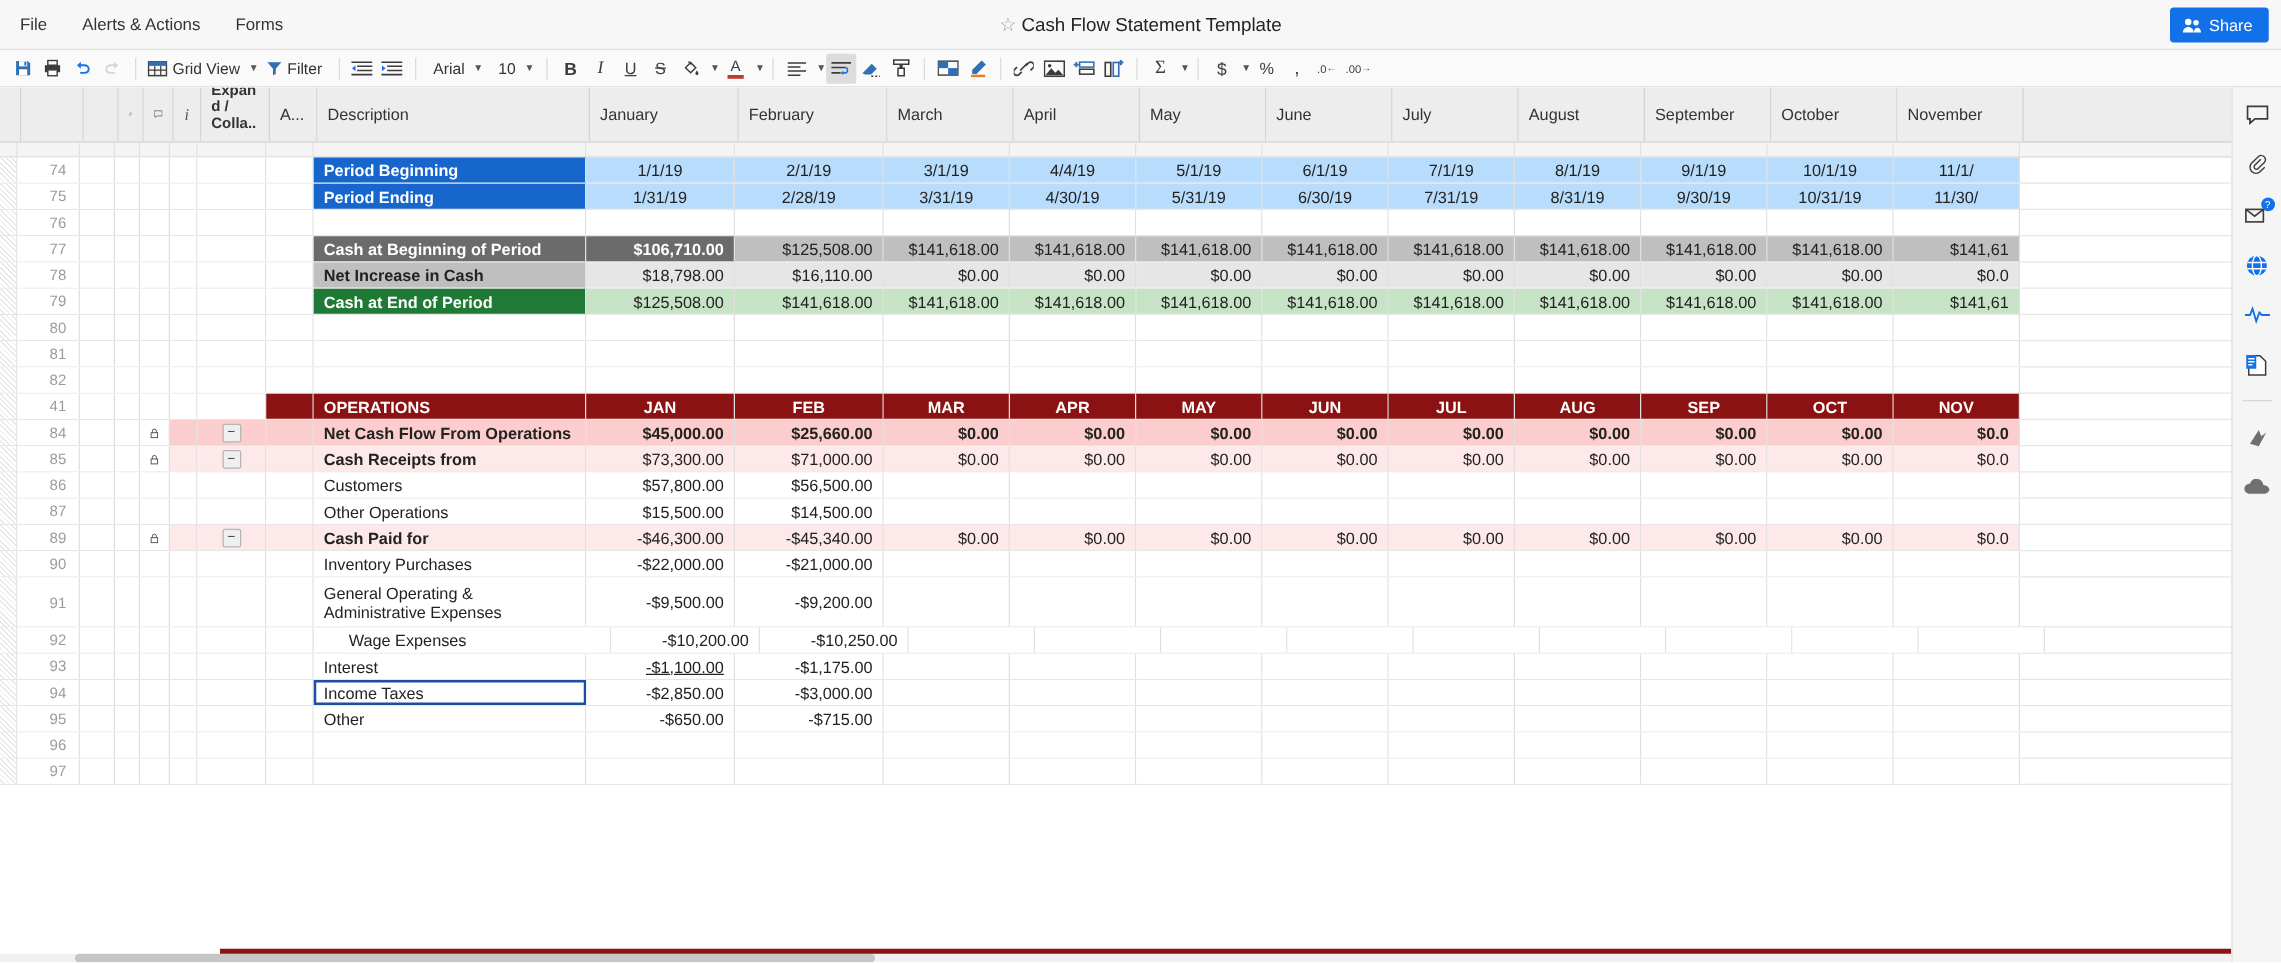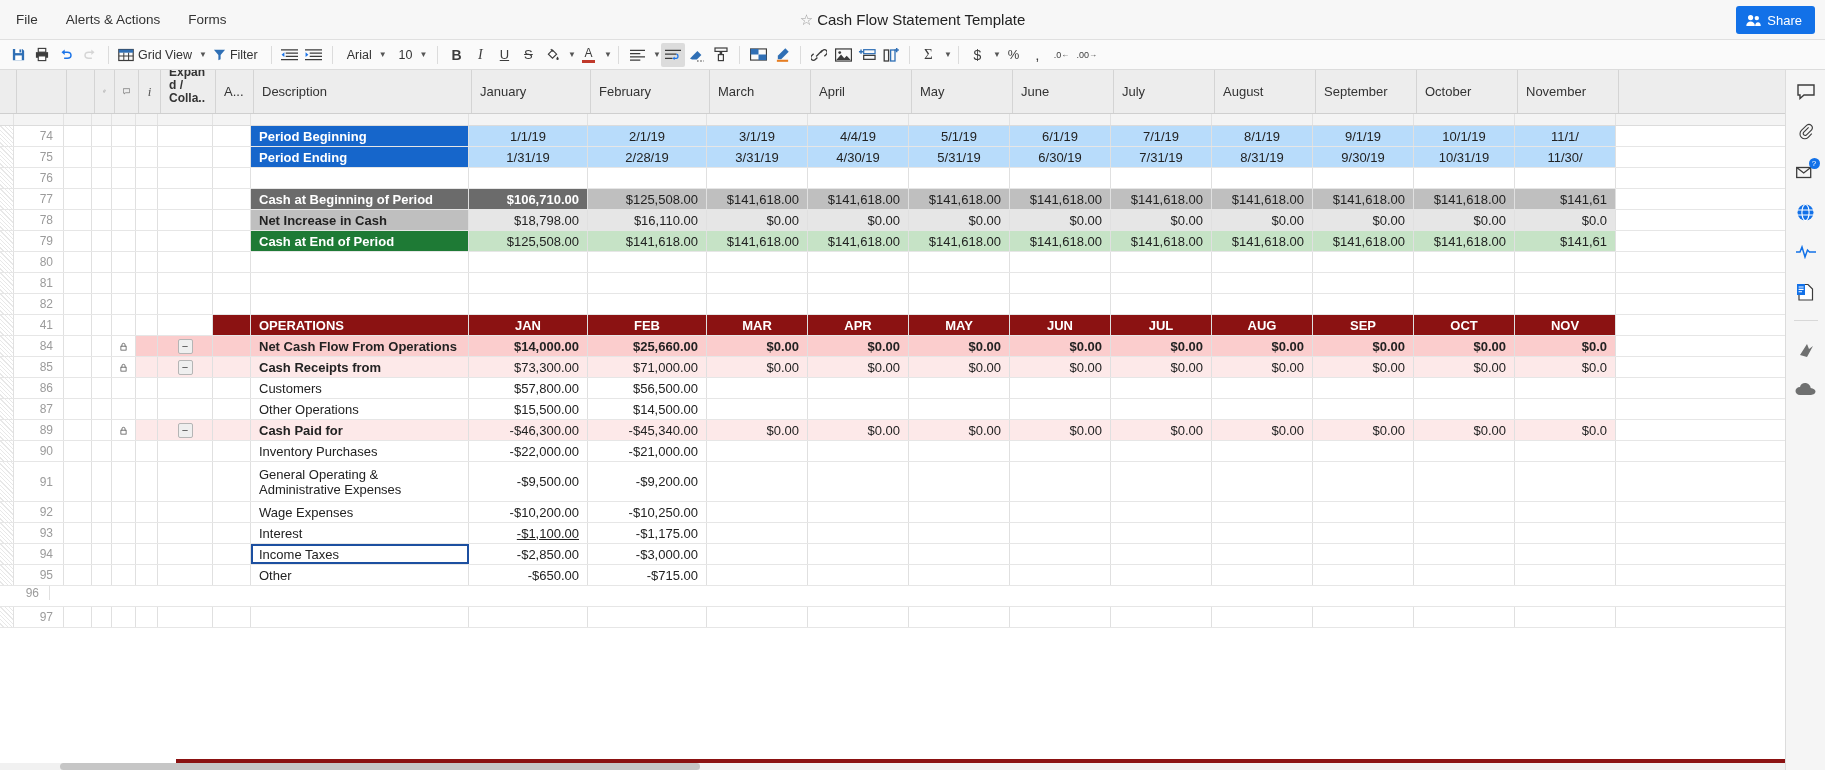--- a/index.html
+++ b/index.html
@@ -607,21 +607,21 @@
               <path d="M3 6V4a2.5 2.5 0 0 1 5 0v2" fill="none" stroke="#444" stroke-width="1.1"></path>
               <rect x="1.4" y="6" width="8.2" height="6.2" fill="none" stroke="#444" stroke-width="1.1"></rect>
             </svg>
           </div>
           <div class="cell c-pink" style="width: 22px; min-width: 22px;"></div>
           <div class="cell ctr c-pink" style="width: 55px; min-width: 55px;">
             <span class="collapse-btn">−</span>
           </div>
           <div class="cell c-pink" style="width: 38px; min-width: 38px;"></div>
           <div class="cell c-pink b" style="width: 218px; min-width: 218px;">Net Cash Flow From Operations</div>
-          <div class="cell c-pink b num" style="width: 119px; min-width: 119px;">$14,000.00</div>
+          <div class="cell c-pink b num" style="width: 119px; min-width: 119px;">$45,000.00</div>
           <div class="cell c-pink b num" style="width: 119px; min-width: 119px;">$25,660.00</div>
           <div class="cell c-pink b num" style="width: 101px; min-width: 101px;">$0.00</div>
           <div class="cell c-pink b num" style="width: 101px; min-width: 101px;">$0.00</div>
           <div class="cell c-pink b num" style="width: 101px; min-width: 101px;">$0.00</div>
           <div class="cell c-pink b num" style="width: 101px; min-width: 101px;">$0.00</div>
           <div class="cell c-pink b num" style="width: 101px; min-width: 101px;">$0.00</div>
           <div class="cell c-pink b num" style="width: 101px; min-width: 101px;">$0.00</div>
           <div class="cell c-pink b num" style="width: 101px; min-width: 101px;">$0.00</div>
           <div class="cell c-pink b num" style="width: 101px; min-width: 101px;">$0.00</div>
           <div class="cell c-pink b num" style="width: 101px; min-width: 101px;">$0.0</div>
@@ -774,21 +774,21 @@
         </div>
         <div class="row" style="height: 21px;">
           <div class="gutter-hatch"></div>
           <div class="cell rownum">92</div>
           <div class="cell" style="width: 28px; min-width: 28px;"></div>
           <div class="cell" style="width: 20px; min-width: 20px;"></div>
           <div class="cell ctr" style="width: 24px; min-width: 24px;"></div>
           <div class="cell" style="width: 22px; min-width: 22px;"></div>
           <div class="cell ctr" style="width: 55px; min-width: 55px;"></div>
           <div class="cell" style="width: 38px; min-width: 38px;"></div>
-          <div class="cell " style="width: 218px; min-width: 218px;">Wage Expenses</div>
+          <div class="cell " style="width: 218px; min-width: 218px; margin-left: 20px;">Wage Expenses</div>
           <div class="cell num" style="width: 119px; min-width: 119px;">-$10,200.00</div>
           <div class="cell num" style="width: 119px; min-width: 119px;">-$10,250.00</div>
           <div class="cell num" style="width: 101px; min-width: 101px;"></div>
           <div class="cell num" style="width: 101px; min-width: 101px;"></div>
           <div class="cell num" style="width: 101px; min-width: 101px;"></div>
           <div class="cell num" style="width: 101px; min-width: 101px;"></div>
           <div class="cell num" style="width: 101px; min-width: 101px;"></div>
           <div class="cell num" style="width: 101px; min-width: 101px;"></div>
           <div class="cell num" style="width: 101px; min-width: 101px;"></div>
           <div class="cell num" style="width: 101px; min-width: 101px;"></div>
@@ -853,21 +853,21 @@
           <div class="cell num" style="width: 101px; min-width: 101px;"></div>
           <div class="cell num" style="width: 101px; min-width: 101px;"></div>
           <div class="cell num" style="width: 101px; min-width: 101px;"></div>
           <div class="cell num" style="width: 101px; min-width: 101px;"></div>
           <div class="cell num" style="width: 101px; min-width: 101px;"></div>
           <div class="cell num" style="width: 101px; min-width: 101px;"></div>
           <div class="cell num" style="width: 101px; min-width: 101px;"></div>
           <div class="cell num" style="width: 101px; min-width: 101px;"></div>
           <div class="cell num" style="width: 101px; min-width: 101px;"></div>
         </div>
-        <div class="row" style="height: 21px; flex-direction: column;">
+        <div class="row" style="height: 21px;">
           <div class="gutter-hatch"></div>
           <div class="cell rownum">96</div>
           <div class="cell" style="width: 28px; min-width: 28px;"></div>
           <div class="cell" style="width: 20px; min-width: 20px;"></div>
           <div class="cell ctr" style="width: 24px; min-width: 24px;"></div>
           <div class="cell" style="width: 22px; min-width: 22px;"></div>
           <div class="cell ctr" style="width: 55px; min-width: 55px;"></div>
           <div class="cell" style="width: 38px; min-width: 38px;"></div>
           <div class="cell " style="width: 218px; min-width: 218px;"></div>
           <div class="cell " style="width: 119px; min-width: 119px;"></div>

